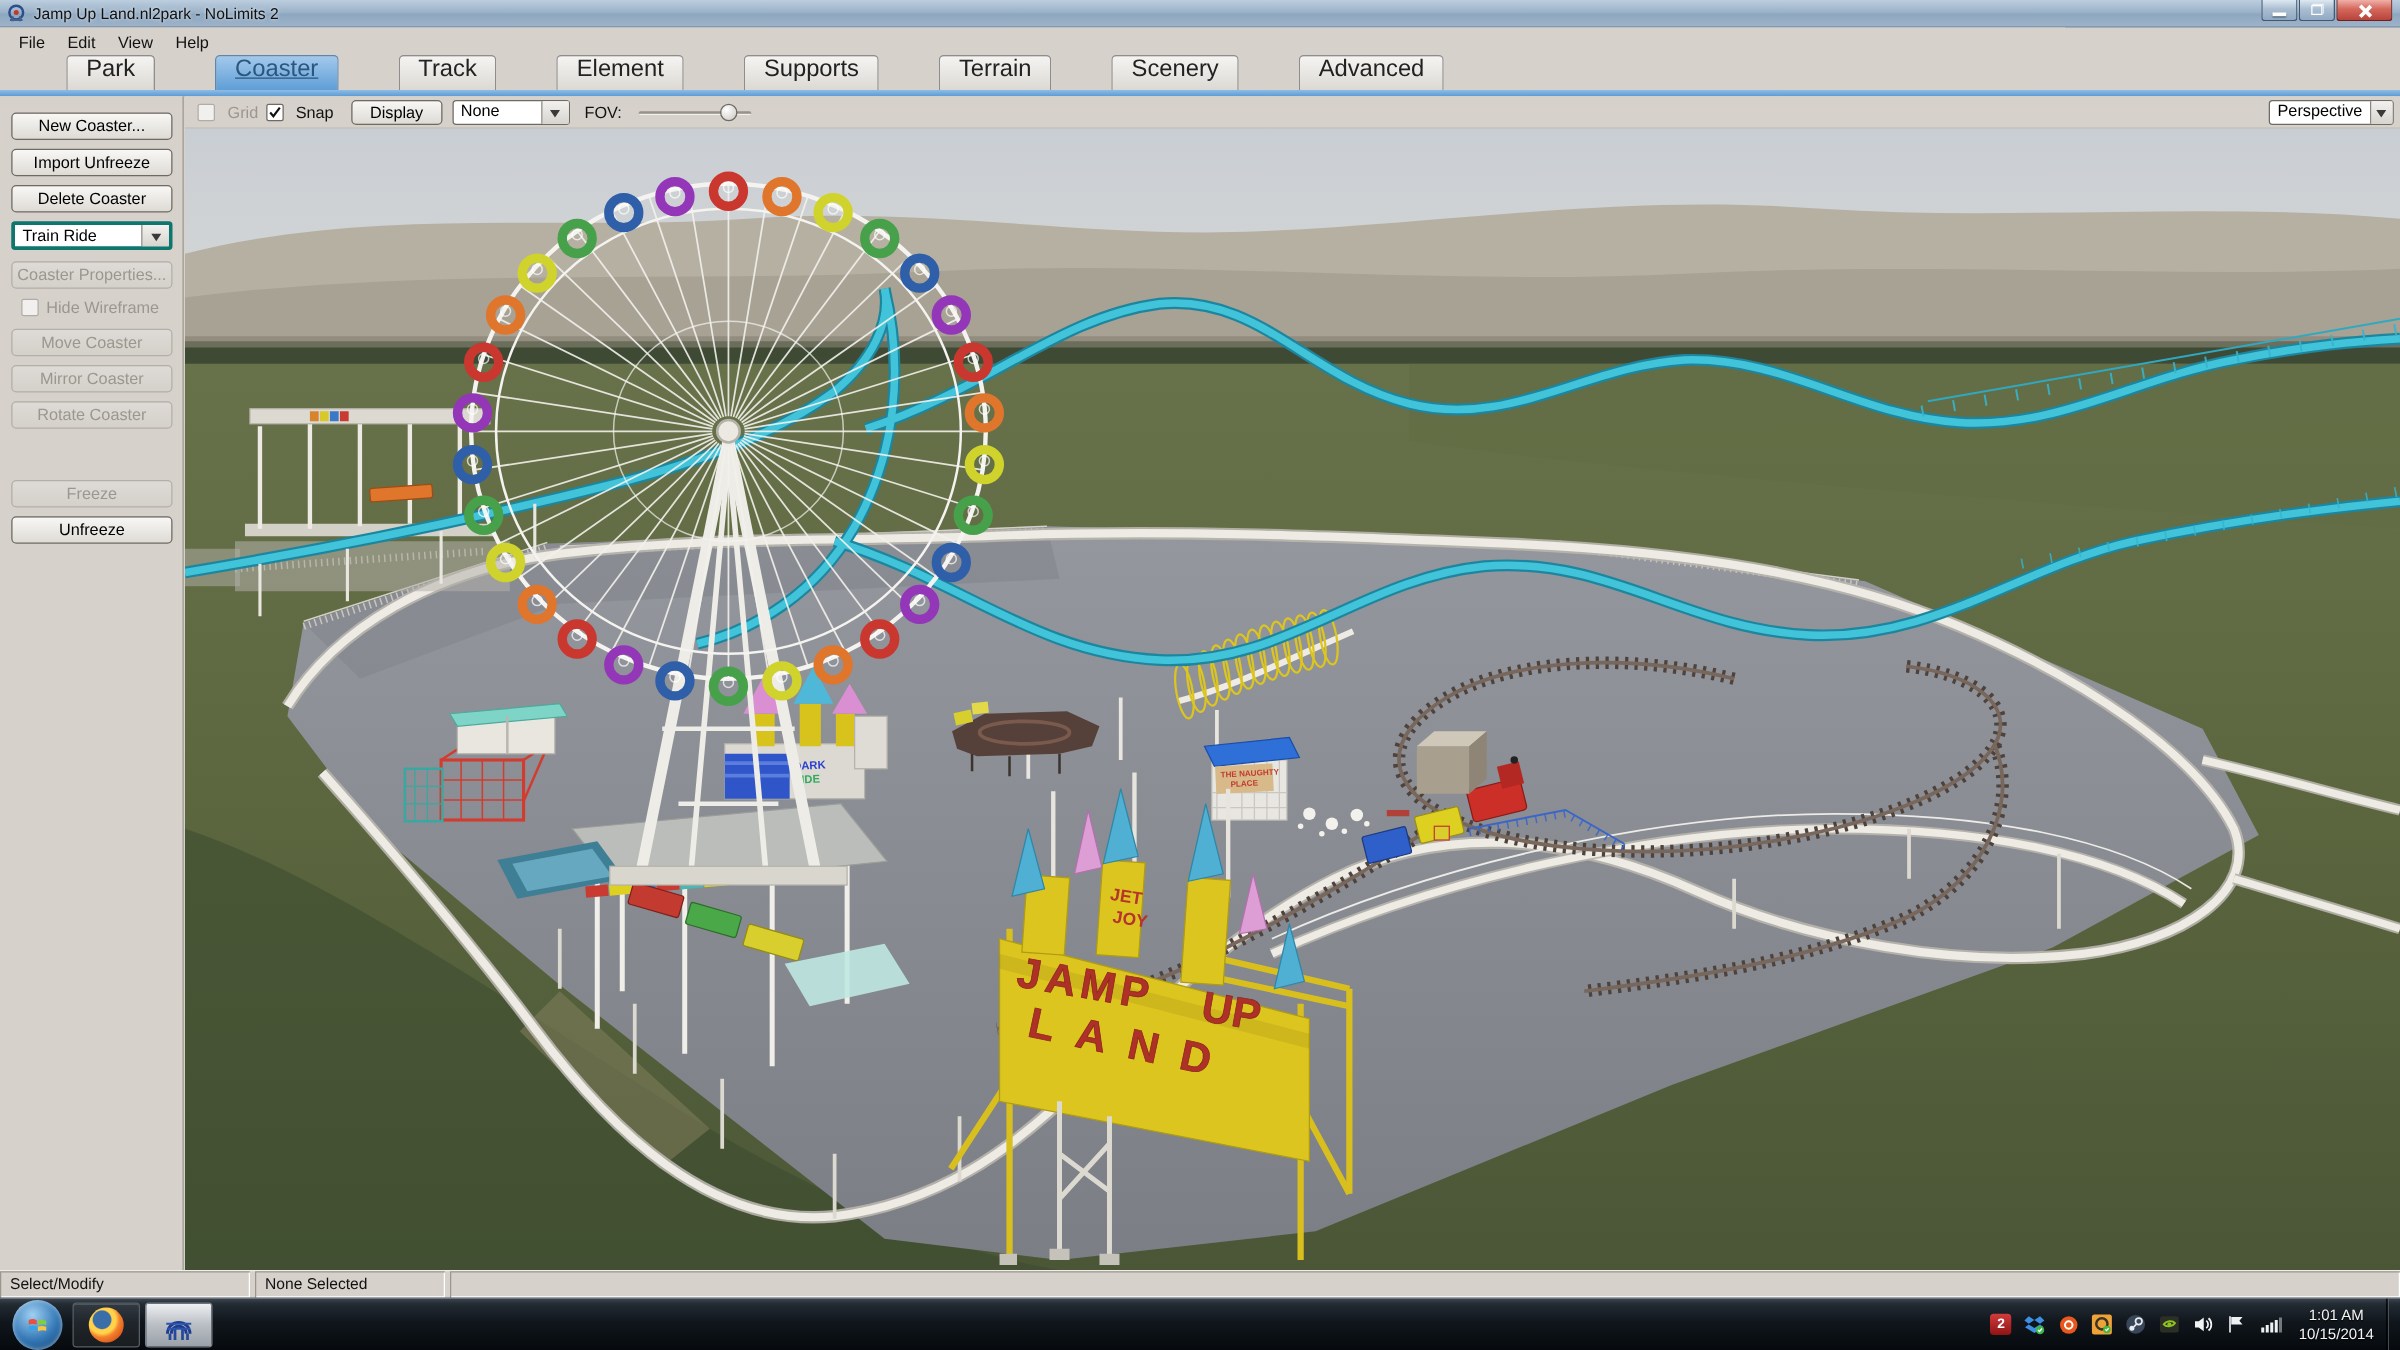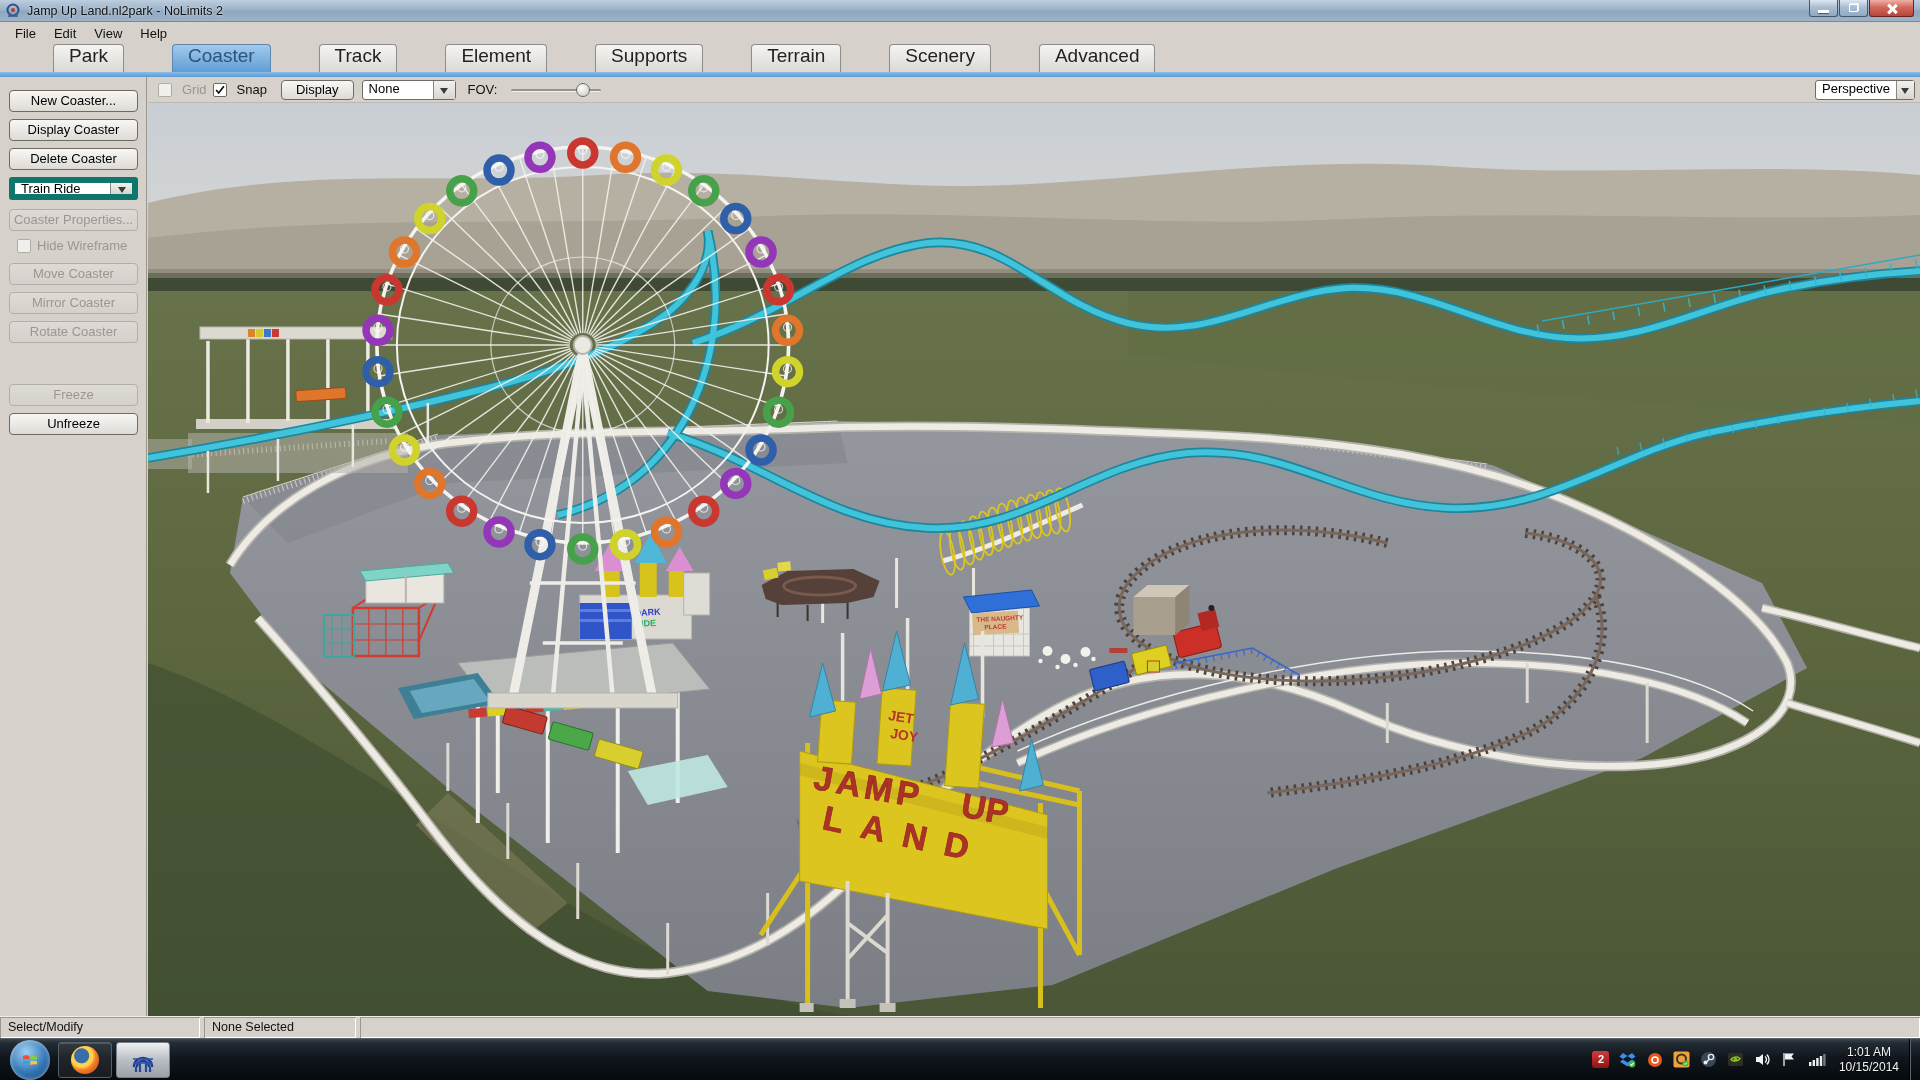--- a/index.html
+++ b/index.html
@@ -26,32 +26,32 @@
 
   
   .menubar { position:absolute; left:0; top:22px; width:1652px; height:22px; background:#d6d2cb;
     display:flex; align-items:center; padding-left:6px; }
   .menu-item { font-size:13px; color:#111; padding:2px 9px; }
   .tabbar { position:absolute; left:0; top:44px; width:1920px; height:28px; background:#d6d2cb;
     display:flex; align-items:flex-end; padding-left:8px; }
   .tab { font-size:19px; color:#222; padding:0 15px 5px; margin-right:3px;
     border:1px solid #8d8d8d; border-bottom:none; border-radius:4px 4px 0 0;
     background:linear-gradient(#f5f4f2,#dcd9d4);margin-left:45px; }
-  .tab.active { background:linear-gradient(#a3c9ec,#5f9ed6); color:#2b567d; border-color:#5e87ab; }
+  .tab.active { background:linear-gradient(#a3c9ec,#5f9ed6); color:#2b567d; border-color:#5e87ab;text-decoration:underline; }
   .accent { position:absolute; left:0; top:72px; width:1920px; height:5px;
     background:linear-gradient(#8cbde8,#5d9bd3); }
 
   
   .sidebar { position:absolute; left:0; top:77px; width:147px; height:939px;
     background:#d6d2cb; border-right:1px solid #9a978f; padding:13px 9px 0 9px; }
   .sbtn { display:block; width:129px; height:22px; margin:0 auto 7px; font-size:13px;
     text-align:center; line-height:20px; border:1px solid #6e6b64; border-radius:4px;
     background:linear-gradient(#f8f7f5,#dedbd5); color:#000; }
   .sbtn.disabled { border-color:#b2afa8; color:#9b978f; background:linear-gradient(#dedbd6,#d4d1cb); }
-  .sselect { width:129px; height:23px; margin:2px auto 9px; border:6px solid #0f766e; border-radius:3px;
+  .sselect { width:129px; height:23px; margin:2px auto 9px; border:3px solid #0f766e; border-radius:3px;
     background:#fff; display:flex; align-items:center; }
   .sselect .val { flex:1; font-size:13px; padding-left:6px; color:#000; }
   .dd-arrow { width:22px; height:100%; border-left:1px solid #8a877f; display:flex; align-items:center; justify-content:center;
     background:linear-gradient(#f2f1ef,#d8d5cf); }
   .dd-arrow i { width:0; height:0; border:4.5px solid transparent; border-top:6px solid #3a3a3a; margin-top:6px; }
   .schk { display:flex; align-items:center; margin:3px 0 10px 8px; }
   .chkbox { width:14px; height:14px; border:1px solid #b0ada5; background:#f1f0ee; border-radius:2px; margin-right:6px; }
   .chkbox.enabled { border-color:#6e6b64; background:#fff; }
   .schk .lbl { font-size:13px; color:#9b978f; } .gap34 { height:34px; }
 
@@ -143,21 +143,21 @@
     <div class="tab">Element</div>
     <div class="tab">Supports</div>
     <div class="tab">Terrain</div>
     <div class="tab">Scenery</div>
     <div class="tab">Advanced</div>
   </div>
   <div class="accent"></div>
 
   <div class="sidebar">
     <div class="sbtn">New Coaster...</div>
-    <div class="sbtn">Display Coaster</div>
+    <div class="sbtn">Import Unfreeze</div>
     <div class="sbtn">Delete Coaster</div>
     <div class="sselect">
       <span class="val">Train Ride</span>
       <span class="dd-arrow">
           <i></i>
         </span>
     </div>
     <div class="sbtn disabled">Coaster Properties...</div>
     <div class="schk">
       <span class="chkbox"></span>

